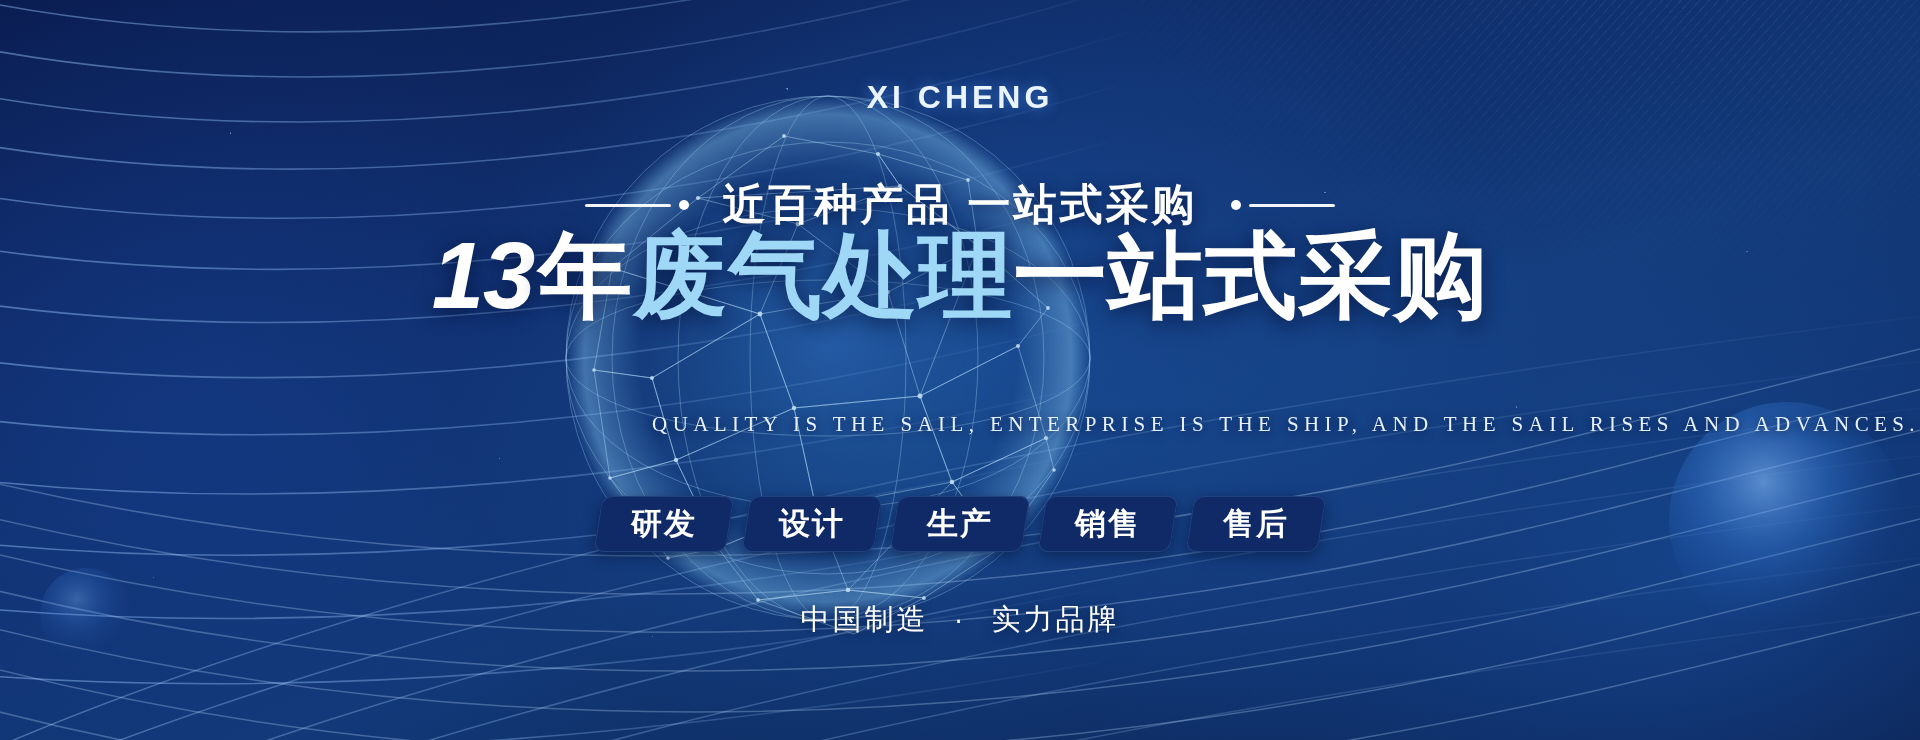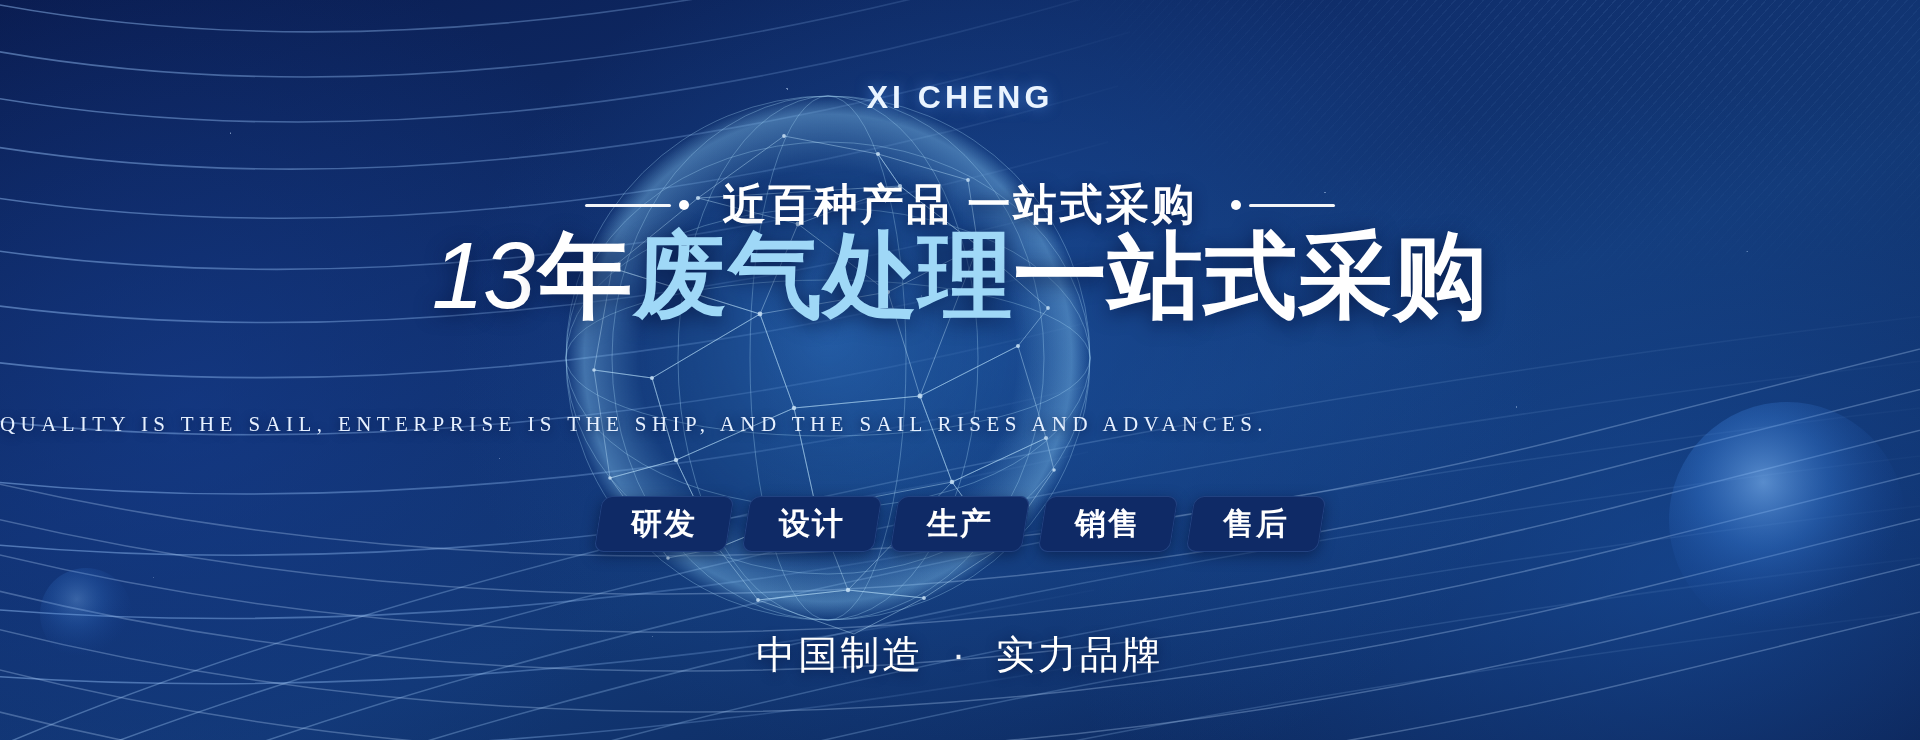--- a/index.html
+++ b/index.html
@@ -76,27 +76,27 @@
 
   .headline{
     position:absolute; top:223px; left:0; width:100%;
     text-align:center; white-space:nowrap;
     font-size:94px; font-weight:700; line-height:1.12; letter-spacing:1px;
     text-shadow:0 4px 20px rgba(5,20,62,.8);
   }
   .headline .w{ color:#ffffff; }
   .headline .b{ color:#9fd8f7; }
   .headline .num{
-    color:#ffffff; font-style:italic; font-weight:400;
+    color:#ffffff; font-style:italic; font-weight:700;
     letter-spacing:-1px; padding-right:4px;
   }
 
   .tagline{
     position:absolute; top:412px; left:0; width:100%;
-    text-align:left; color:#e6f0ff;
+    text-align:right; color:#e6f0ff;
     font-family:"Liberation Serif", serif;
     font-size:21px; letter-spacing:5.4px; white-space:nowrap;
     text-shadow:0 2px 10px rgba(6,22,66,.9);
   }
 
   .pills{
     position:absolute; top:496px; left:0; width:100%;
     display:flex; justify-content:center; align-items:center; gap:16px;
   }
   .pill{
@@ -107,23 +107,23 @@
     border-radius:10px;
     transform:skewX(-9deg);
     box-shadow:inset 0 0 0 1px rgba(120,175,255,.18), 0 4px 14px rgba(4,16,50,.5);
   }
   .pill-label{
     transform:skewX(9deg);
     color:#ffffff; font-size:31px; font-weight:700; letter-spacing:2px;
   }
 
   .footnote{
-    position:absolute; top:628px; left:0; width:100%;
+    position:absolute; top:600px; left:0; width:100%;
     text-align:center; color:#ffffff;
-    font-size:39px; letter-spacing:3px;
+    font-size:29px; letter-spacing:3px;
     text-shadow:0 2px 12px rgba(6,22,66,.85);
   }
   .footnote .sep{ padding:0 14px; opacity:.95; }
 </style>
 </head>
 <body>
 
 <div id="banner">
 
   <div class="layer stars"></div>

